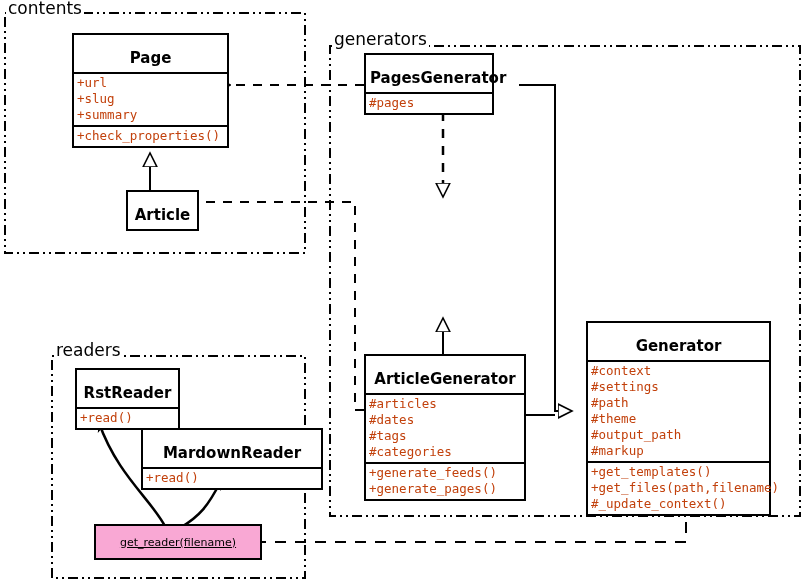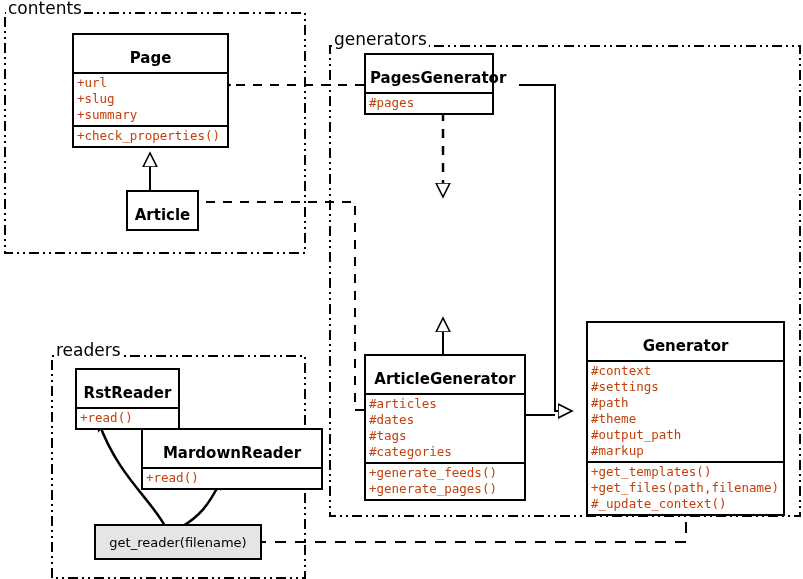--- a/index.html
+++ b/index.html
@@ -71,27 +71,28 @@
     font-family: "DejaVu Sans Mono", monospace;
     font-size: 12.5px;
     line-height: 16px;
     white-space: pre;
     color: #c2410c;
   }
   .plain-box {
     position: absolute;
     box-sizing: border-box;
     border: 2px solid #000;
-    background: #e5e5e5;
+    background: #f9a8d4;
     display: flex;
     align-items: center;
     justify-content: center;
     font-family: "DejaVu Sans", sans-serif;
-    font-size: 13px;
+    font-size: 11px;
     z-index: 5;
+    text-decoration: underline;
   }
 </style>
 </head>
 <body>
 
 <div id="canvas">
 
   <svg class="layer" viewBox="0 0 803 579">
     <defs>
       <marker id="hollowTri" markerWidth="16" markerHeight="16" refX="14" refY="8" orient="auto" markerUnits="userSpaceOnUse">
@@ -169,21 +170,21 @@
       <div class="member">#dates</div>
       <div class="member">#tags</div>
       <div class="member">#categories</div>
     </div>
     <div class="sec">
       <div class="member">+generate_feeds()</div>
       <div class="member">+generate_pages()</div>
     </div>
   </div>
 
-  <div class="uml" style="left:586px; top:321px; width:199px;">
+  <div class="uml" style="left:586px; top:321px; width:185px;">
     <div class="sec title">Generator</div>
     <div class="sec">
       <div class="member">#context</div>
       <div class="member">#settings</div>
       <div class="member">#path</div>
       <div class="member">#theme</div>
       <div class="member">#output_path</div>
       <div class="member">#markup</div>
     </div>
     <div class="sec">

